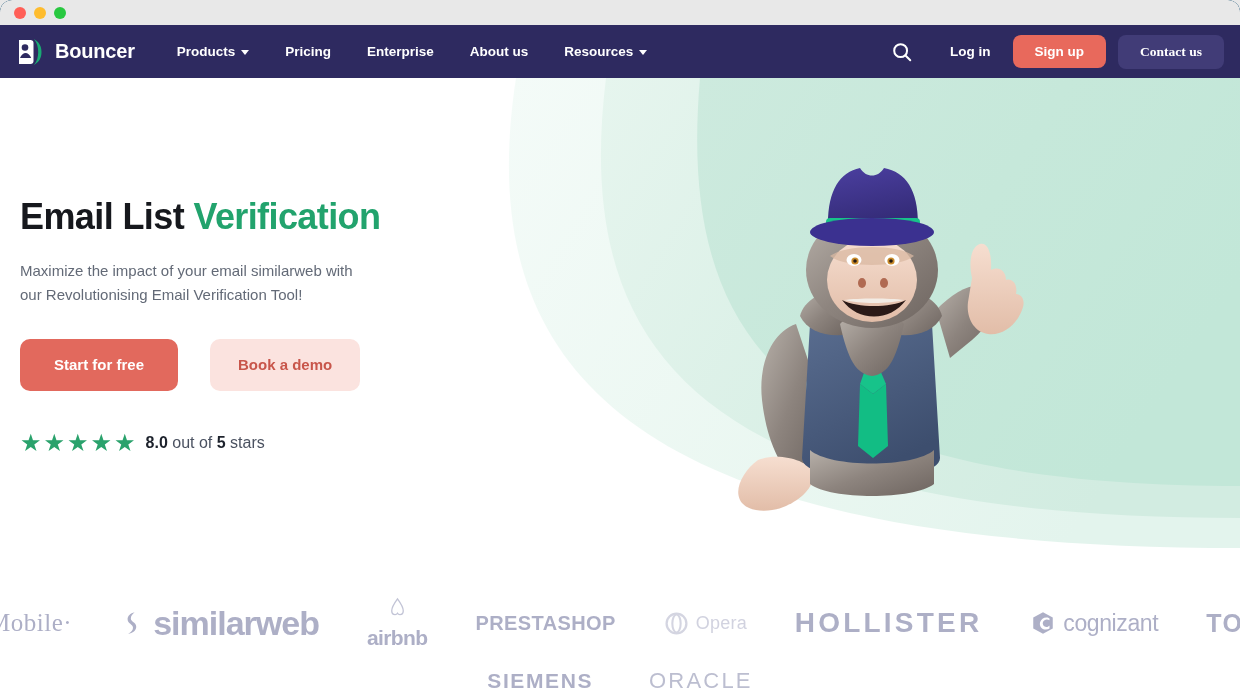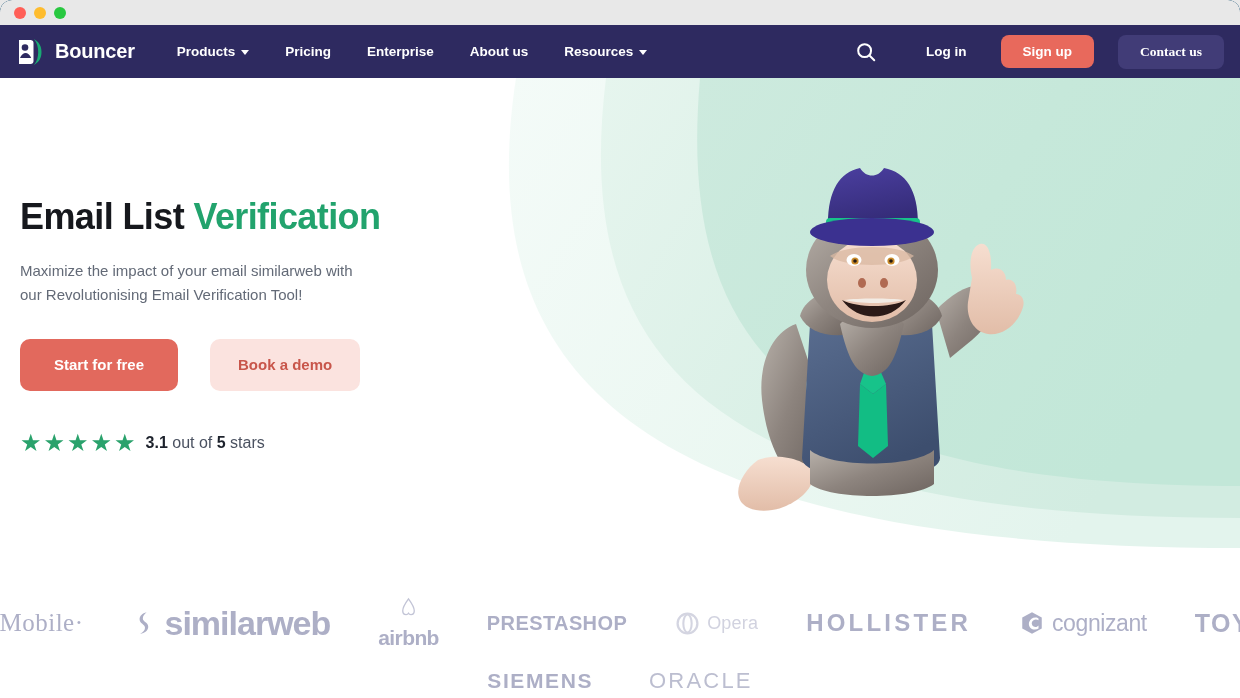--- a/index.html
+++ b/index.html
@@ -66,21 +66,21 @@
     white-space: nowrap;
   }
   .chev {
     width: 0; height: 0;
     border-left: 4.5px solid transparent;
     border-right: 4.5px solid transparent;
     border-top: 5px solid #ffffff;
     margin-top: 2px;
   }
 
-  #nav-right { margin-left: auto; display: flex; align-items: center; gap: 12px; }
+  #nav-right { margin-left: auto; display: flex; align-items: center; gap: 0; }
   #search-btn {
     width: 36px; height: 36px; display: flex;
     align-items: center; justify-content: center; cursor: pointer;
     margin-right: 14px;
   }
   #login-link {
     color: #ffffff; font-size: 13.5px; font-weight: bold;
     padding: 8px 16px; cursor: pointer;
   }
   #signup-btn {
@@ -171,21 +171,21 @@
     white-space: nowrap;
   }
   .lg-tmobile {
     font-family: "Liberation Serif", serif;
     font-size: 25px; letter-spacing: 0.5px;
   }
   .lg-similarweb { font-size: 34px; font-weight: bold; letter-spacing: -1px; }
   .lg-airbnb { font-size: 21px; font-weight: bold; letter-spacing: -0.6px; flex-direction: column; }
   .lg-prestashop { font-size: 20px; font-weight: bold; letter-spacing: 0.4px; }
   .lg-opera { font-size: 18px; letter-spacing: 0.2px; color: #cfd0de; }
-  .lg-hollister { font-size: 24px; font-weight: bold; letter-spacing: 3.2px; }
+  .lg-hollister { font-size: 28px; font-weight: bold; letter-spacing: 3.2px; }
   .lg-cognizant { font-size: 23px; letter-spacing: -0.4px; }
   .lg-toyota { font-size: 25px; font-weight: bold; letter-spacing: 1.4px; }
   .lg-siemens { font-size: 21px; font-weight: bold; letter-spacing: 1.6px; }
   .lg-oracle { font-size: 22px; letter-spacing: 2.2px; color: #b9bbce; }
 </style>
 </head>
 <body>
 
 <div id="window">
 
@@ -359,21 +359,21 @@
         </div>
 
         <div id="rating">
           <div id="stars">
             <span>★</span>
             <span>★</span>
             <span>★</span>
             <span>★</span>
             <span>★</span>
           </div>
-          <div id="rating-text"><b>3.1</b><span> out of </span><b>5</b><span> stars</span></div>
+          <div id="rating-text"><b>8.0</b><span> out of </span><b>5</b><span> stars</span></div>
         </div>
       </div>
     </section>
 
     <section id="logos">
 
       <div class="logo-row">
 
         <div class="brand-logo lg-tmobile">
             <span>·T· · ·Mobile·</span>

